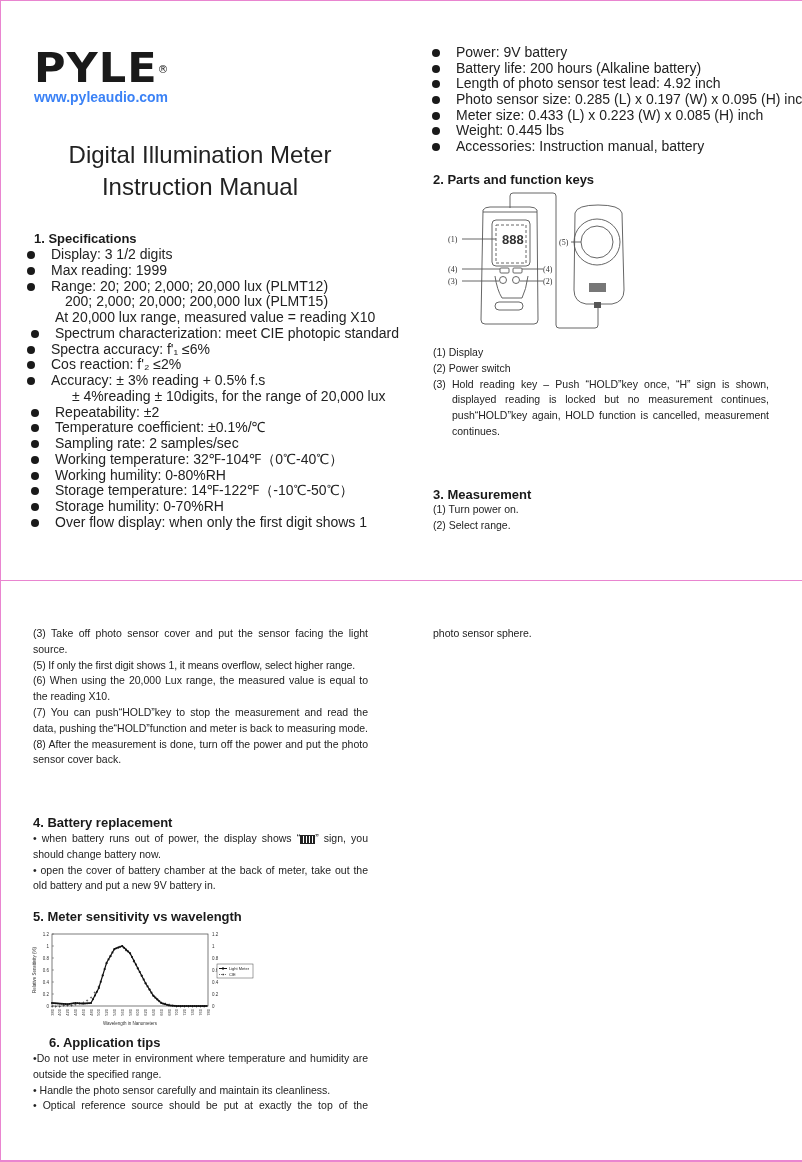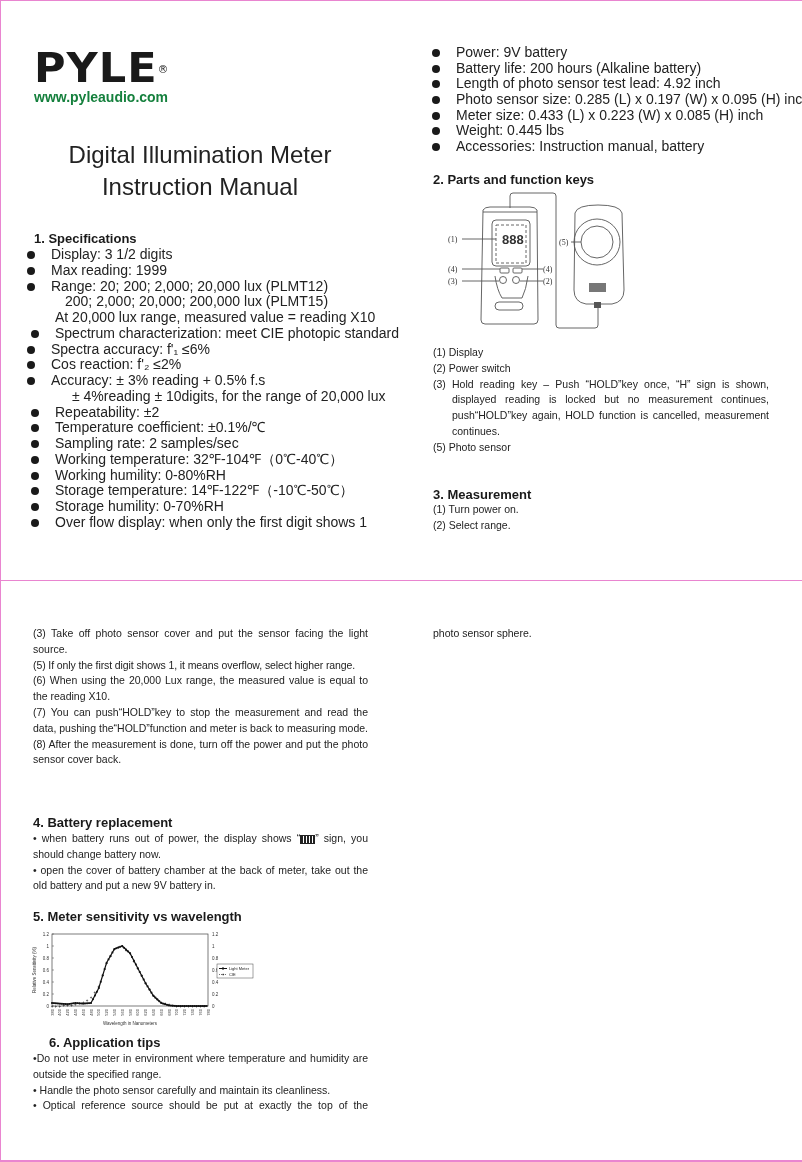--- a/index.html
+++ b/index.html
@@ -12,21 +12,21 @@
   .page-border-bottom { position: absolute; left: 0; top: 1160px; width: 802px; height: 2px; background: #e985d0; }
   .page-divider { position: absolute; left: 0; top: 580px; width: 802px; height: 1px; background: #e985d0; }
 
   .abs { position: absolute; }
   .logo {
     left: 34px; top: 47px; font-family: "DejaVu Sans", sans-serif; font-weight: bold;
     font-size: 41px; letter-spacing: 1px; line-height: 42px; color: #1a1a1a;
     transform: scaleX(1.05); transform-origin: left;
   }
   .logo sup { font-size: 10px; font-weight: normal; vertical-align: top; position: relative; top: 2px; }
-  .website { left: 34px; top: 89px; font-weight: bold; font-size: 14px; color: #15803d; }
+  .website { left: 34px; top: 89px; font-weight: bold; font-size: 14px; color: #3b82f6; }
   .doc-title { left: 0; width: 400px; text-align: center; font-size: 24px; color: #222; }
   .h2 { font-weight: bold; font-size: 13px; color: #1a1a1a; }
   .line { font-size: 14px; line-height: 15.7px; white-space: nowrap; color: #222; }
   .bullet::before {
     content: ""; position: absolute; left: -24px; top: 4px; width: 8px; height: 8px; border-radius: 50%; background: #1a1a1a;
   }
   .para { font-size: 10.5px; line-height: 15.8px; text-align: justify; color: #222; }
   .para p { margin: 0; }
   .hang { padding-left: 19px; text-indent: -19px; }
 
@@ -121,21 +121,20 @@
     <text x="103" y="82" font-family="Liberation Serif, serif" font-size="8" fill="#333">(4)</text>
     <text x="103" y="94" font-family="Liberation Serif, serif" font-size="8" fill="#333">(2)</text>
     <text x="119" y="55" font-family="Liberation Serif, serif" font-size="8" fill="#333">(5)</text>
   </svg>
 </div>
 
 <div class="abs para" style="left:433px; top:345px; width:336px;">
   <p class="hang"><span>(1)</span>&nbsp;<span>Display</span></p>
   <p class="hang"><span>(2)</span>&nbsp;<span>Power switch</span></p>
   <p class="hang"><span>(3)</span>&nbsp;<span>Hold reading key – Push “HOLD”key once, “H” sign is shown, displayed reading is locked but no measurement continues, push“HOLD”key again, HOLD function is cancelled, measurement continues.</span></p>
-  <p class="hang"><span>(5)</span>&nbsp;<span>Photo sensor</span></p>
 </div>
 
 <div class="abs h2" style="left:433px; top:487px;">3. Measurement</div>
 <div class="abs para" style="left:433px; top:502px; width:336px;">
   <p>(1) Turn power on.</p>
   <p>(2) Select range.</p>
 </div>
 
 <div class="abs para" style="left:33px; top:626px; width:335px;">
   <p>(3) Take off photo sensor cover and put the sensor facing the light source.</p>

